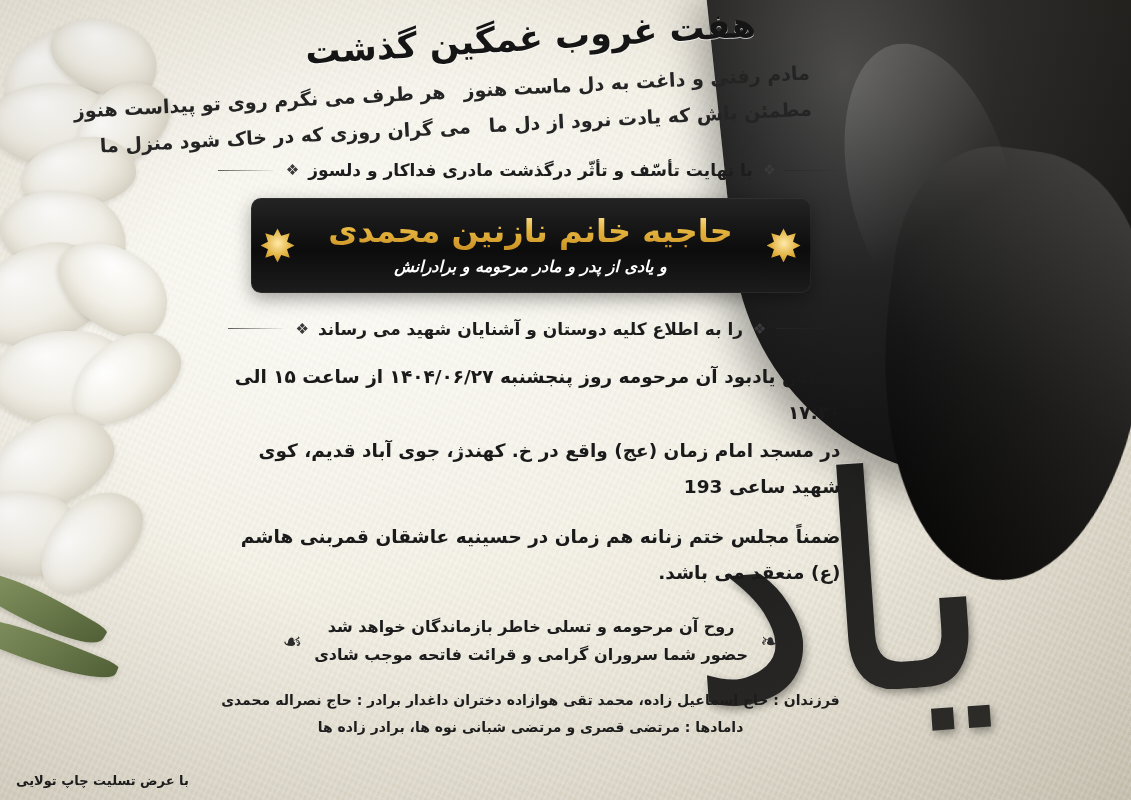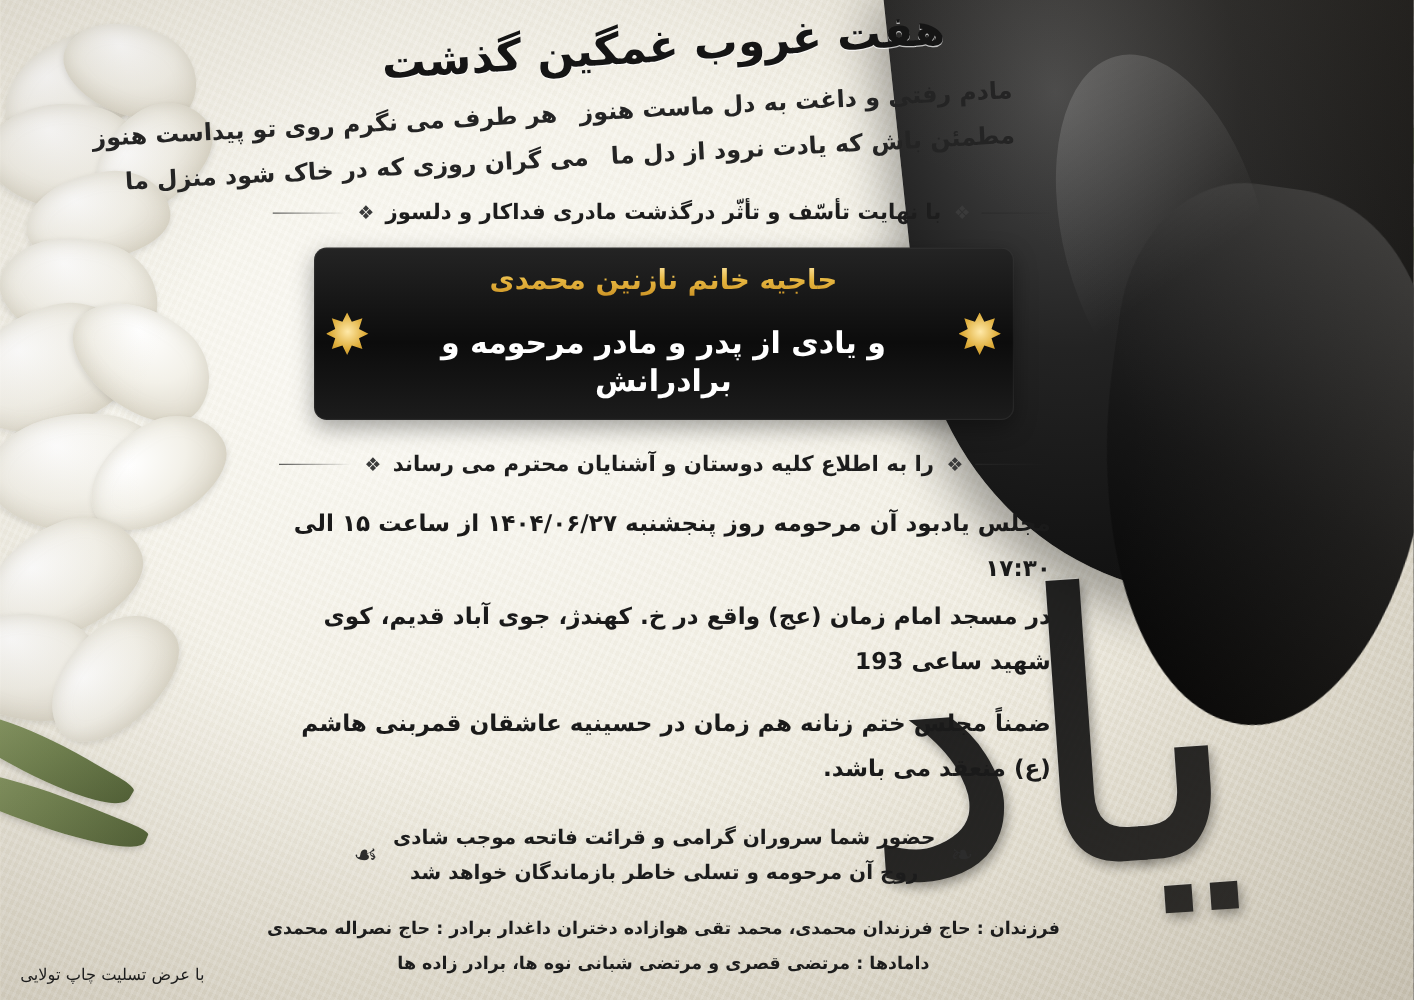--- a/index.html
+++ b/index.html
@@ -178,36 +178,37 @@
     width: 560px;
   }
   .plaque {
     position: relative;
     background: linear-gradient(180deg, #242424 0%, #0c0c0c 55%, #1c1c1c 100%);
     border-radius: 10px;
     padding: 13px 56px 15px 56px;
     box-shadow: 0 6px 18px rgba(0,0,0,.35), inset 0 0 0 1px rgba(255,255,255,.06);
   }
   .plaque .name {
-    font-size: 22px;
+    font-size: 32px;
     font-weight: bold;
     color: #f1c45a;
     background: linear-gradient(180deg, #ffe9a8 0%, #e7b741 45%, #c98f22 100%);
     -webkit-background-clip: text;
     background-clip: text;
     -webkit-text-fill-color: transparent;
     letter-spacing: .5px;
     line-height: 1.25;
   }
   .plaque .subname {
-    font-size: 24px;
+    font-size: 16px;
     font-weight: bold;
     color: #ffffff;
-    margin-top: 20px;
+    margin-top: 6px;
     line-height: 1.3;
+    font-style: italic;
   }
   .plaque-star {
     position: absolute;
     top: 50%;
     width: 34px;
     height: 34px;
     margin-top: -17px;
     background: radial-gradient(circle at 50% 45%, #ffe9a8 0%, #dfae3b 55%, #a9761b 100%);
     clip-path: polygon(50% 0%, 61% 22%, 86% 14%, 78% 39%, 100% 50%, 78% 61%, 86% 86%, 61% 78%, 50% 100%, 39% 78%, 14% 86%, 22% 61%, 0% 50%, 22% 39%, 14% 14%, 39% 22%);
   }
@@ -258,21 +259,21 @@
   }
   .families .row { white-space: nowrap; }
 
   
   .printer {
     position: absolute;
     left: 16px;
     bottom: 10px;
     text-align: right;
     font-size: 13px;
-    font-weight: normal;
+    font-weight: bold;
     color: #1c1c1c;
     line-height: 1.5;
   }
   .printer .phone {
     font-size: 14px;
     letter-spacing: .5px;
   }
 </style>
 </head>
 <body>
@@ -358,42 +359,42 @@
           <div class="plaque-star right"></div>
           <div class="plaque-star left"></div>
           <div class="name">حاجیه خانم نازنین محمدی</div>
           <div class="subname">و یادی از پدر و مادر مرحومه و برادرانش</div>
         </div>
       </div>
 
       <div class="ornament-row">
         <span class="orn-line"></span>
         <span class="orn">❖</span>
-        <span class="txt">را به اطلاع کلیه دوستان و آشنایان محترم می رساند</span>
+        <span class="txt">را به اطلاع کلیه دوستان و آشنایان شهید می رساند</span>
         <span class="orn">❖</span>
         <span class="orn-line"></span>
       </div>
 
       <div class="body-text">
         <p>مجلس یادبود آن مرحومه روز پنجشنبه ۱۴۰۴/۰۶/۲۷ از ساعت ۱۵ الی ۱۷:۳۰</p>
         <p>در مسجد امام زمان (عج)  واقع در خ. کهندژ، جوی آباد قدیم، کوی شهید ساعی 193</p>
         <p class="spaced">ضمناً مجلس ختم زنانه هم زمان در حسینیه عاشقان قمربنی هاشم (ع) منعقد می باشد.</p>
       </div>
 
       <div class="wish">
         <span class="wish-orn">❧</span>
         <div class="lines">
+          <div>روح آن مرحومه و تسلی خاطر بازماندگان خواهد شد</div>
           <div>حضور شما سروران گرامی و قرائت فاتحه موجب شادی</div>
-          <div>روح آن مرحومه و تسلی خاطر بازماندگان خواهد شد</div>
         </div>
         <span class="wish-orn">☙</span>
       </div>
 
       <div class="families">
-        <div class="row">فرزندان : حاج فرزندان محمدی، محمد تقی هوازاده     دختران داغدار     برادر : حاج نصراله محمدی</div>
+        <div class="row">فرزندان : حاج اسماعیل زاده، محمد تقی هوازاده     دختران داغدار     برادر : حاج نصراله محمدی</div>
         <div class="row">دامادها : مرتضی قصری و مرتضی شبانی   نوه ها، برادر زاده ها</div>
 
       </div>
 
     </div>
   </div>
 
   <div class="printer">
     <div>با عرض تسلیت چاپ تولایی</div>
   </div>

